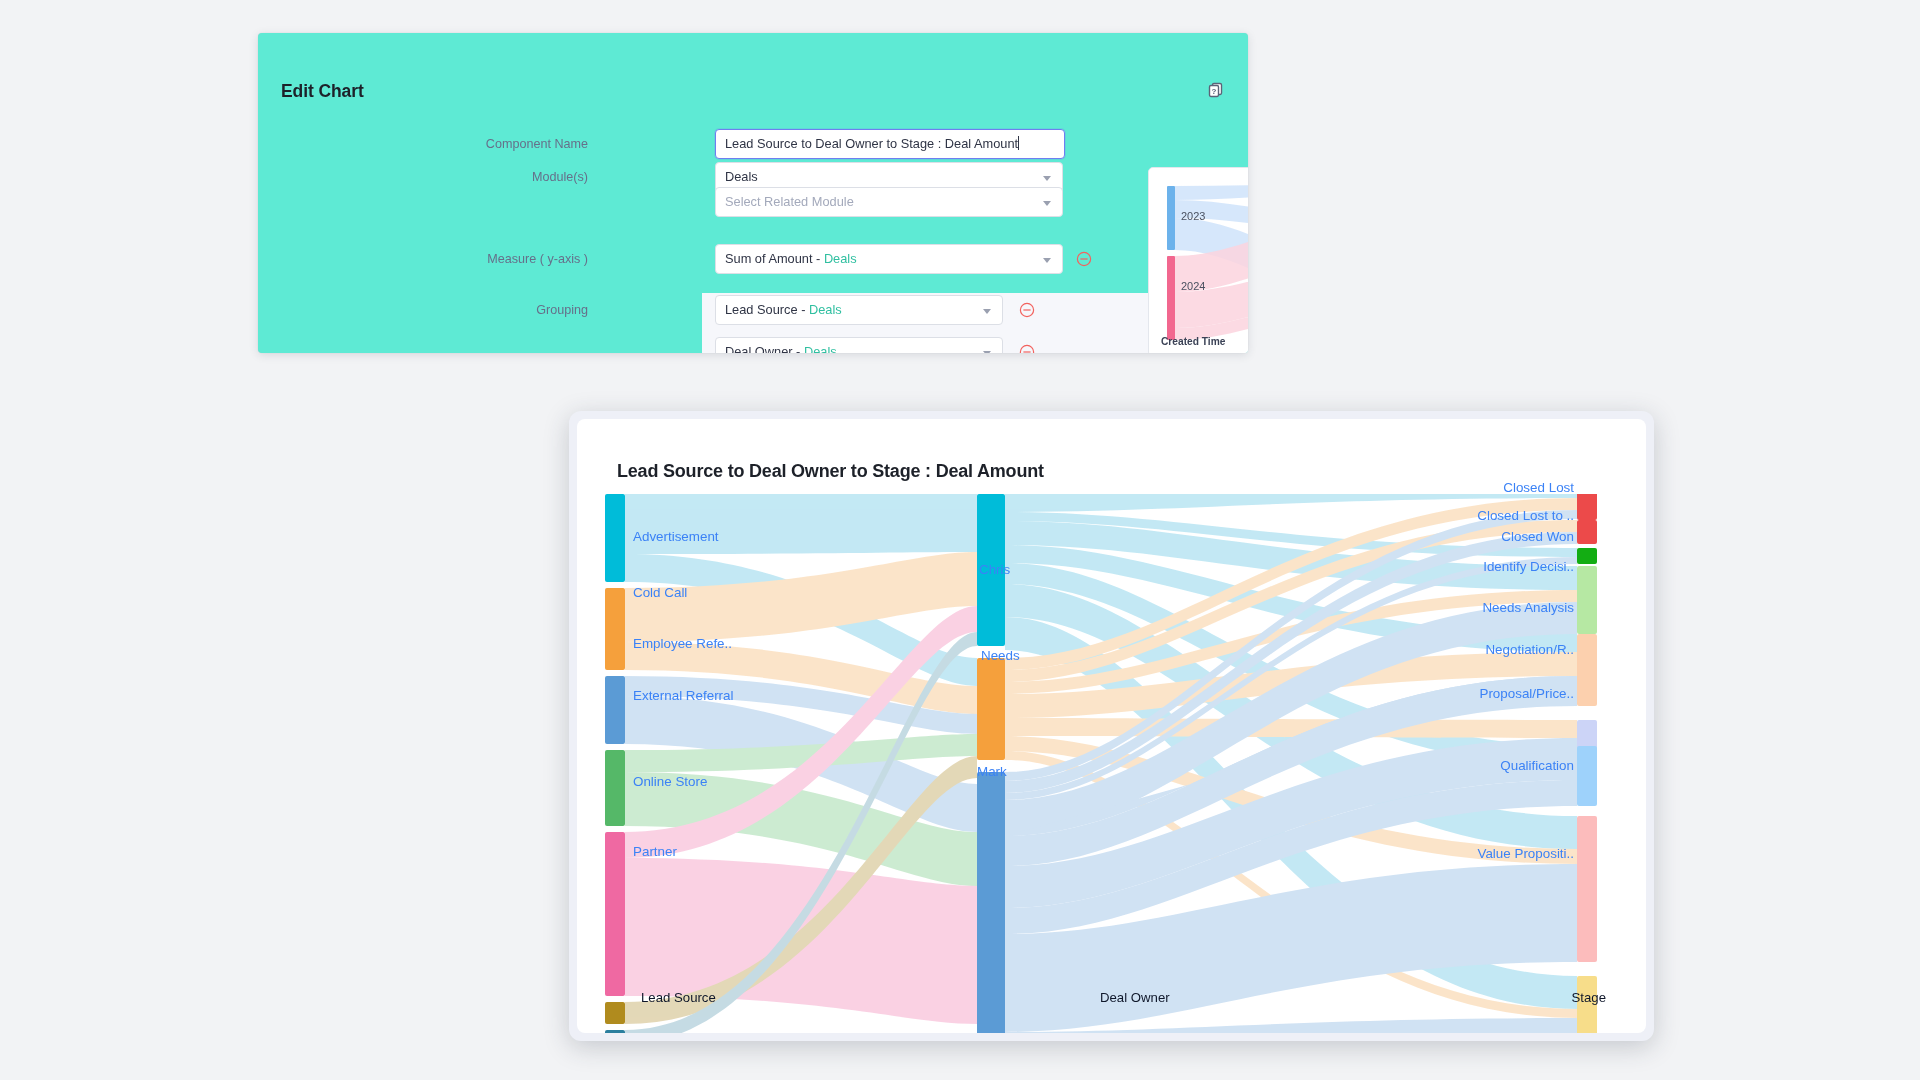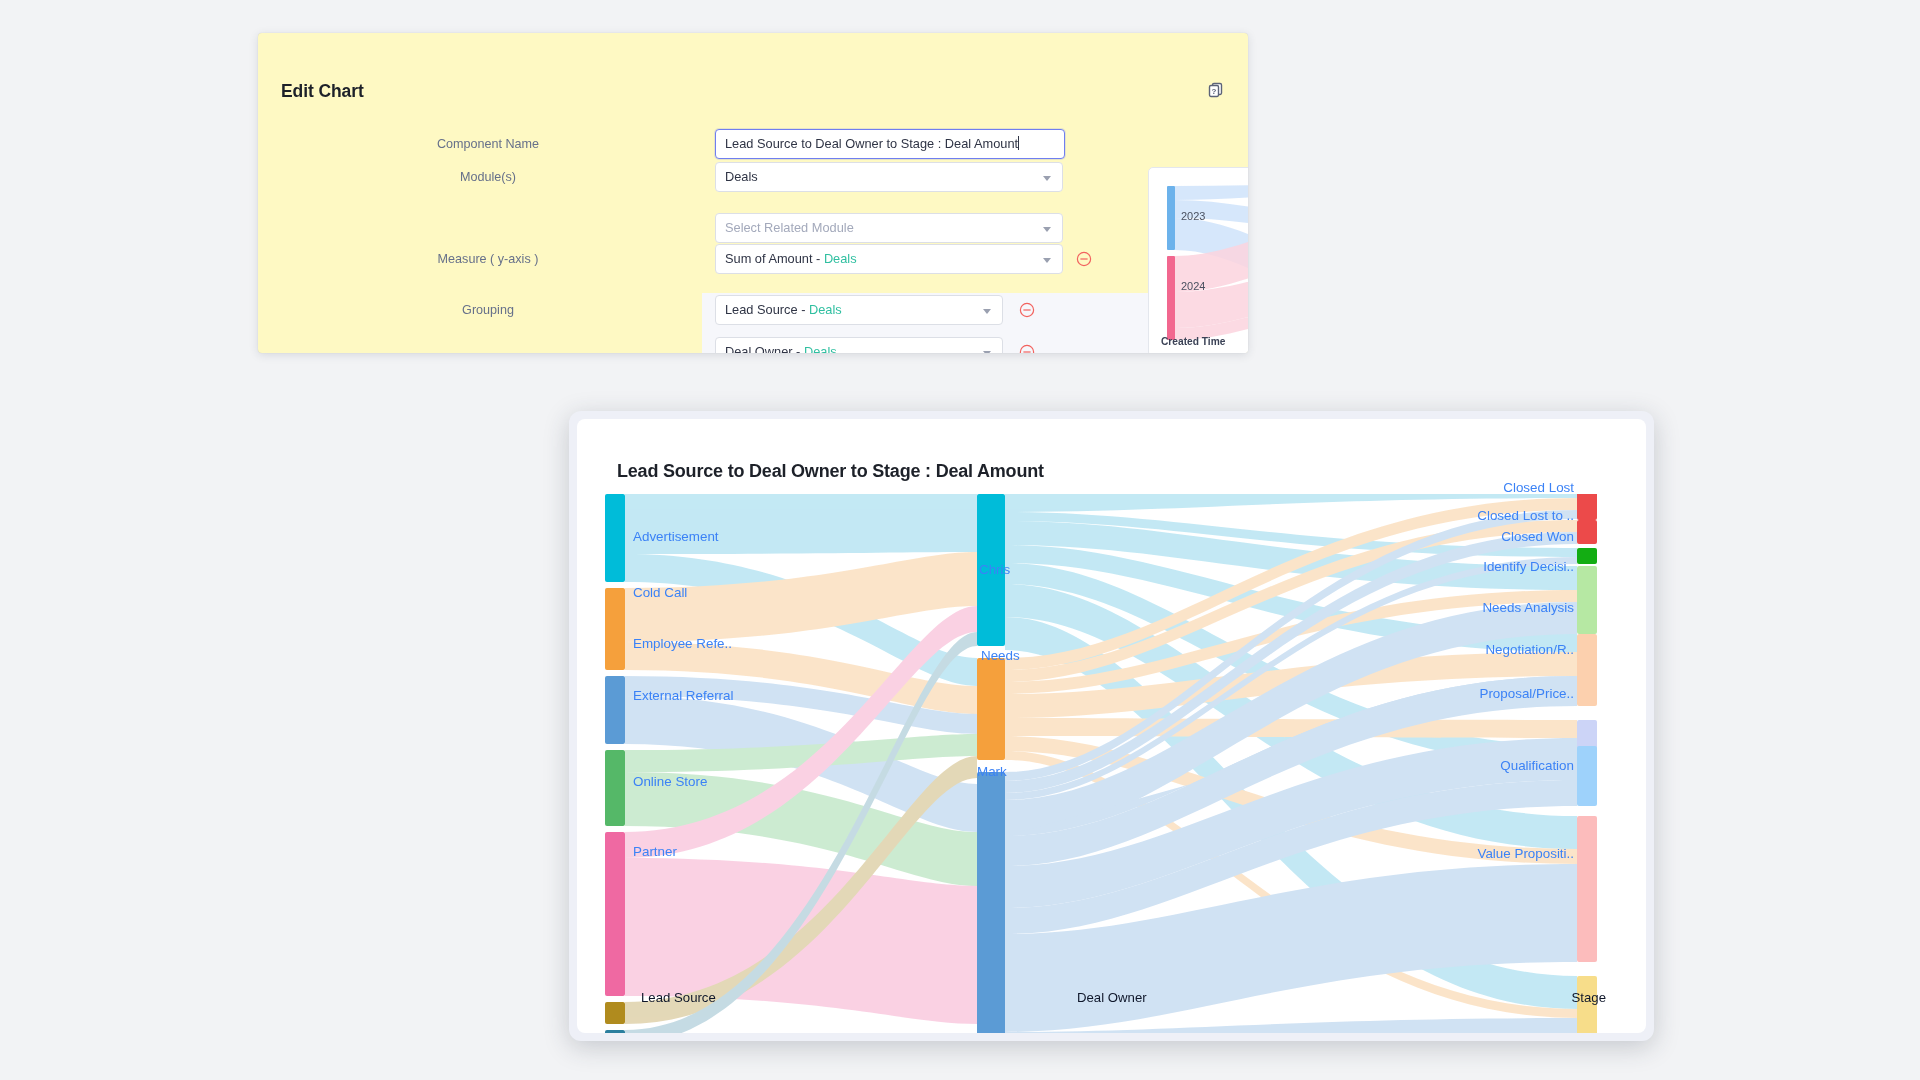--- a/index.html
+++ b/index.html
@@ -9,38 +9,38 @@
     font-family: "Liberation Sans", sans-serif;
     overflow: hidden;
   }
   #root { position: relative; width: 1920px; height: 1080px; }
 
   
   .edit-panel {
     position: absolute;
     left: 258px; top: 33px;
     width: 990px; height: 320px;
-    background: #fef9c3;
+    background: #5eead4;
     border-radius: 4px;
     box-shadow: 0 2px 10px rgba(40,50,70,.13), 0 0 1px rgba(40,50,70,.2);
     overflow: hidden;
   }
   .panel-title {
     position: absolute; left: 23px; top: 48px;
     font-size: 17.5px; font-weight: bold; color: #1d2129;
     letter-spacing: -0.1px;
   }
   .help-icon {
     position: absolute; right: 23px; top: 48px;
     width: 18px; height: 18px; cursor: pointer;
   }
 
   .form-row { position: absolute; left: 0; width: 100%; height: 30px; }
   .form-label {
-    position: absolute; text-align: center;
+    position: absolute; text-align: right;
     font-size: 12.6px; color: #66708a;
     width: 200px; left: 130px; line-height: 30px;
   }
   .field {
     position: absolute; left: 457px;
     width: 348px; height: 30px;
     border: 1px solid #dcdfe6; border-radius: 4px;
     background: #fff;
     font-size: 12.8px; color: #2f3445;
     line-height: 28px; padding-left: 9px;
@@ -143,21 +143,21 @@
     </div>
 
     <div class="form-row" style="top:129px;">
       <div class="form-label">Module(s)</div>
       <div class="field">
         <span>Deals</span>
         <span class="caret"></span>
       </div>
     </div>
 
-    <div class="form-row" style="top:180px;">
+    <div class="form-row" style="top:154px;">
       <div class="field">
         <span class="muted">Select Related Module</span>
         <span class="caret"></span>
       </div>
     </div>
 
     <div class="form-row" style="top:211px;">
       <div class="form-label">Measure ( y-axis )</div>
       <div class="field">
         <span>Sum of Amount - </span><span class="teal">Deals</span>
@@ -329,18 +329,18 @@
       <div class="node-label right" style="right:72px; top:89px;">Closed Lost to ..</div>
       <div class="node-label right" style="right:72px; top:110px;">Closed Won</div>
       <div class="node-label right" style="right:72px; top:140px;">Identify Decisi..</div>
       <div class="node-label right" style="right:72px; top:181px;">Needs Analysis</div>
       <div class="node-label right" style="right:72px; top:223px;">Negotiation/R..</div>
       <div class="node-label right" style="right:72px; top:267px;">Proposal/Price..</div>
       <div class="node-label right" style="right:72px; top:339px;">Qualification</div>
       <div class="node-label right" style="right:72px; top:427px;">Value Propositi..</div>
 
       <div class="axis-label" style="left:40px;">Lead Source</div>
-      <div class="axis-label" style="left:476px;">Deal Owner</div>
+      <div class="axis-label" style="left:499px;">Deal Owner</div>
       <div class="axis-label" style="right:40px;">Stage</div>
     </div>
   </div>
 
 </div>
 
 </body></html>

